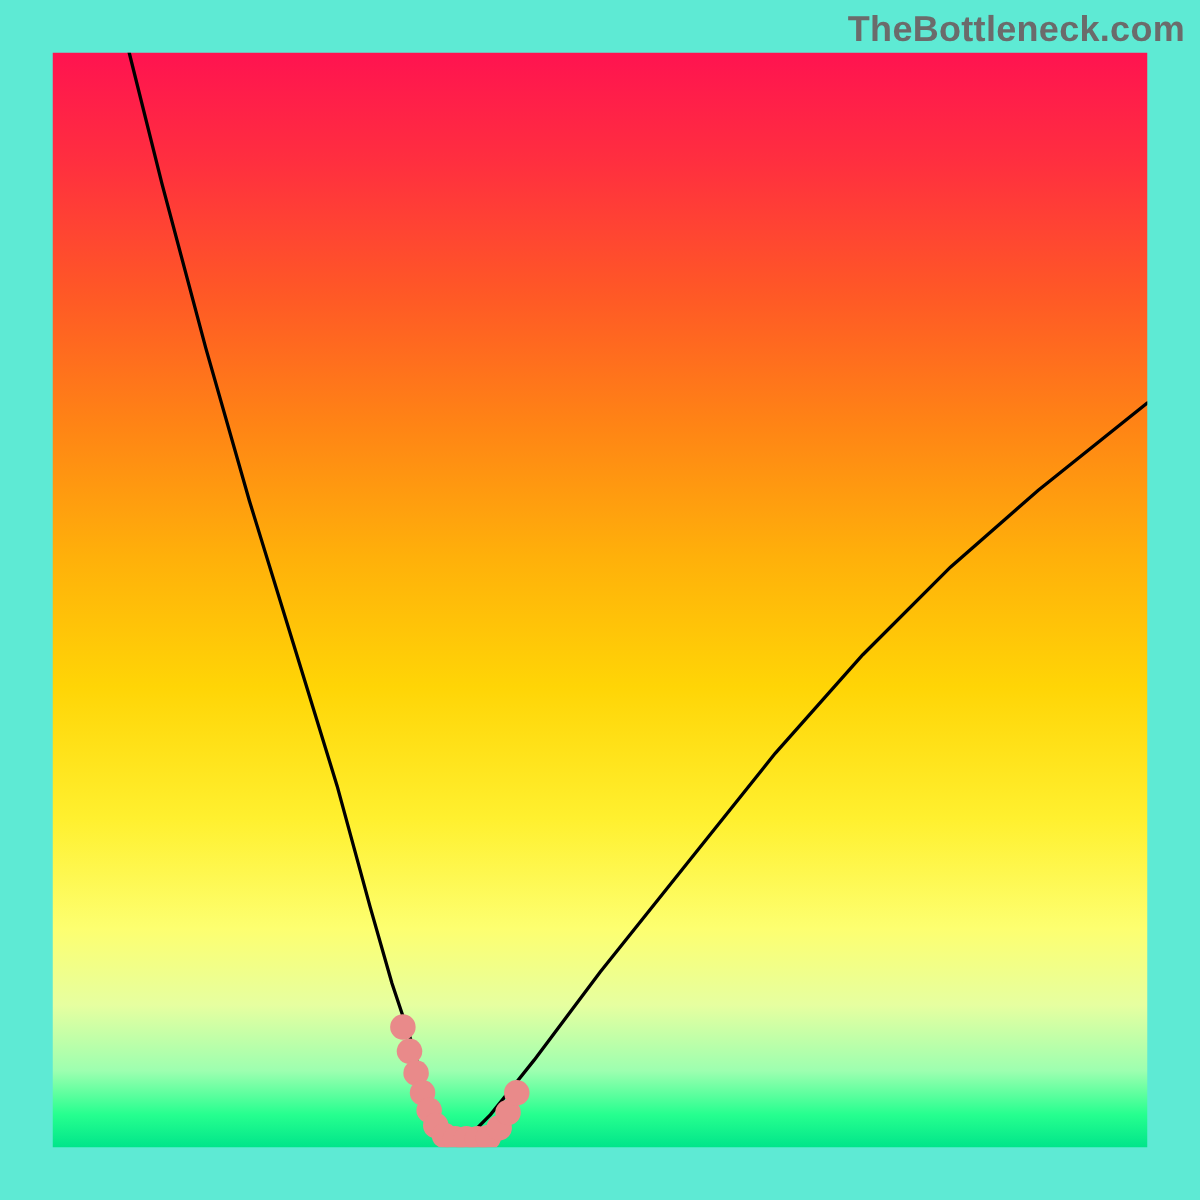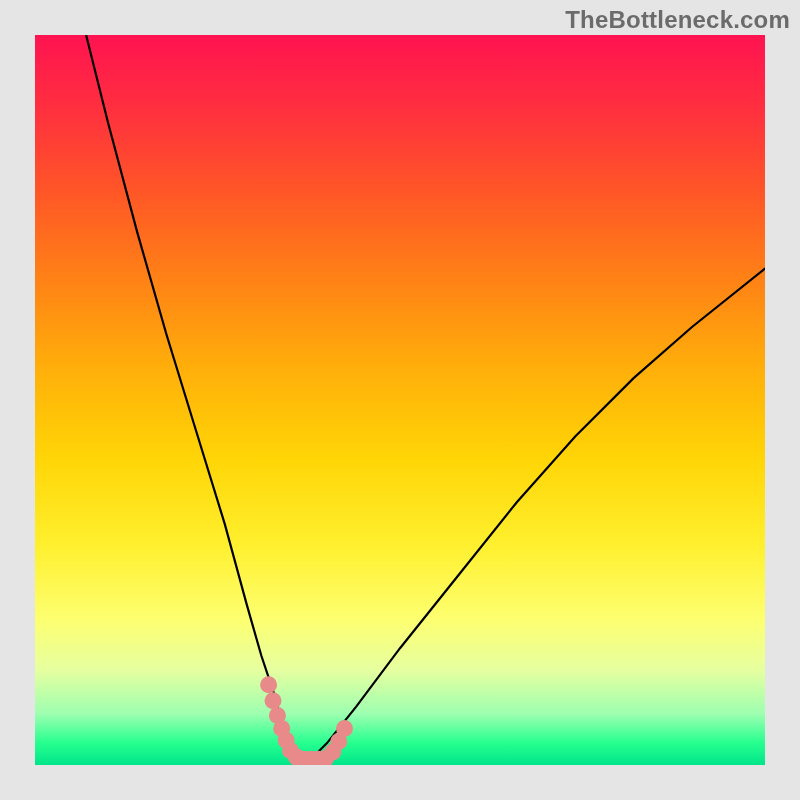--- a/index.html
+++ b/index.html
@@ -7,21 +7,21 @@
     padding: 0;
     width: 800px;
     height: 800px;
     overflow: hidden;
     background: #000;
     font-family: Arial, Helvetica, sans-serif;
   }
   .frame {
     position: absolute;
     inset: 0;
-    background: #e5e5e5;
+    background: #5eead4;
   }
   .plot-area {
     position: absolute;
     left: 35px;
     top: 35px;
     width: 730px;
     height: 730px;
     overflow: hidden;
   }
   .gradient-bg {

